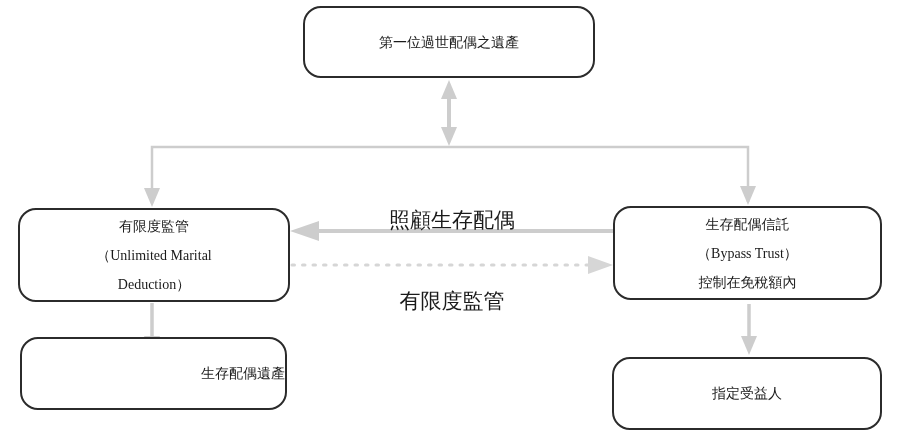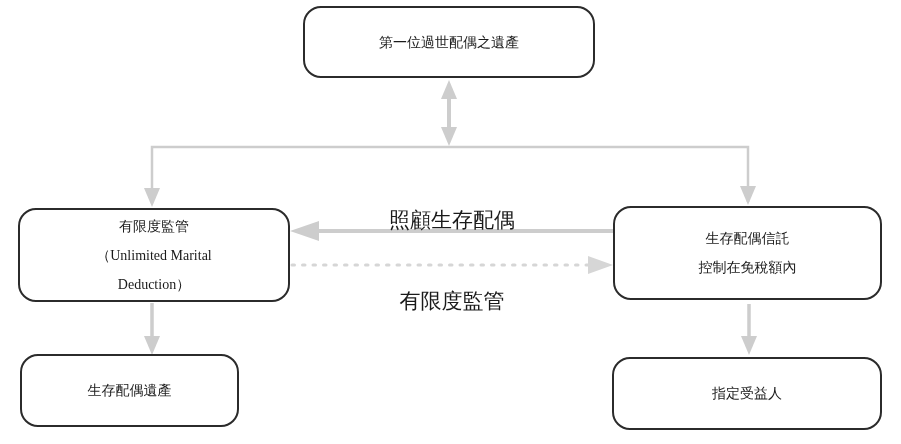--- a/index.html
+++ b/index.html
@@ -29,21 +29,21 @@
     align-items:center;
     justify-content:center;
     text-align:center;
     font-size:14px;
     line-height:29px;
   }
   .node .line{display:block;white-space:nowrap;}
   #node-top{left:303px;top:6px;width:292px;height:72px;}
   #node-left{left:18px;top:208px;width:272px;height:94px;}
   #node-right{left:613px;top:206px;width:269px;height:94px;}
-  #node-bottom-left{left:20px;top:354px;width:219px;height:73px;}
+  #node-bottom-left{left:20px;top:337px;width:267px;height:73px;align-items:flex-end;}
   #node-bottom-right{left:612px;top:357px;width:270px;height:73px;text-align:right;}
   .edge-label{
     position:absolute;
     width:240px;
     text-align:center;
     font-size:21px;
     white-space:nowrap;
   }
   #label-care{left:332px;top:180px;margin-top:26px;}
   #label-supervision{left:332px;top:287px;font-family:Liberation Mono, monospace;}
@@ -93,20 +93,21 @@
   </div>
 
   <div class="node" id="node-left">
     <span class="line">有限度監管</span>
     <span class="line">（Unlimited Marital</span>
     <span class="line">Deduction）</span>
   </div>
 
   <div class="node" id="node-right">
     <span class="line">生存配偶信託</span>
+    <span class="line">（Bypass Trust）</span>
     <span class="line">控制在免稅額內</span>
   </div>
 
   <div class="node" id="node-bottom-left">
     <span class="line">生存配偶遺產</span>
   </div>
 
   <div class="node" id="node-bottom-right">
     <span class="line">指定受益人</span>
   </div>

